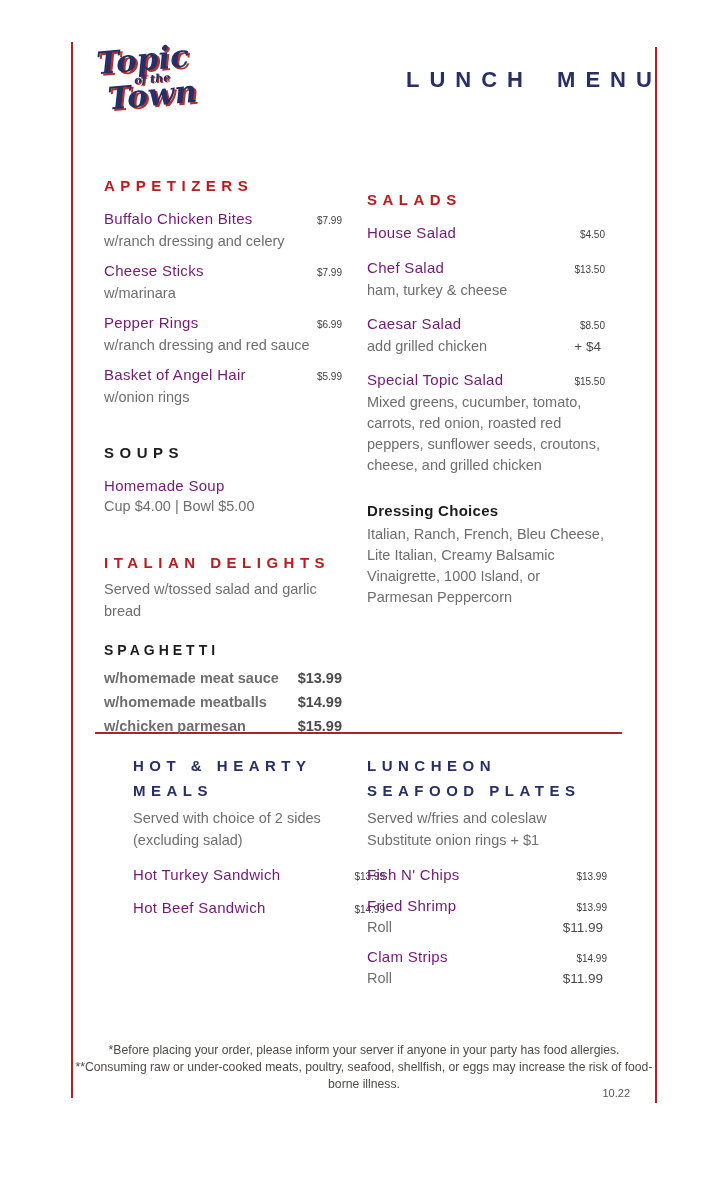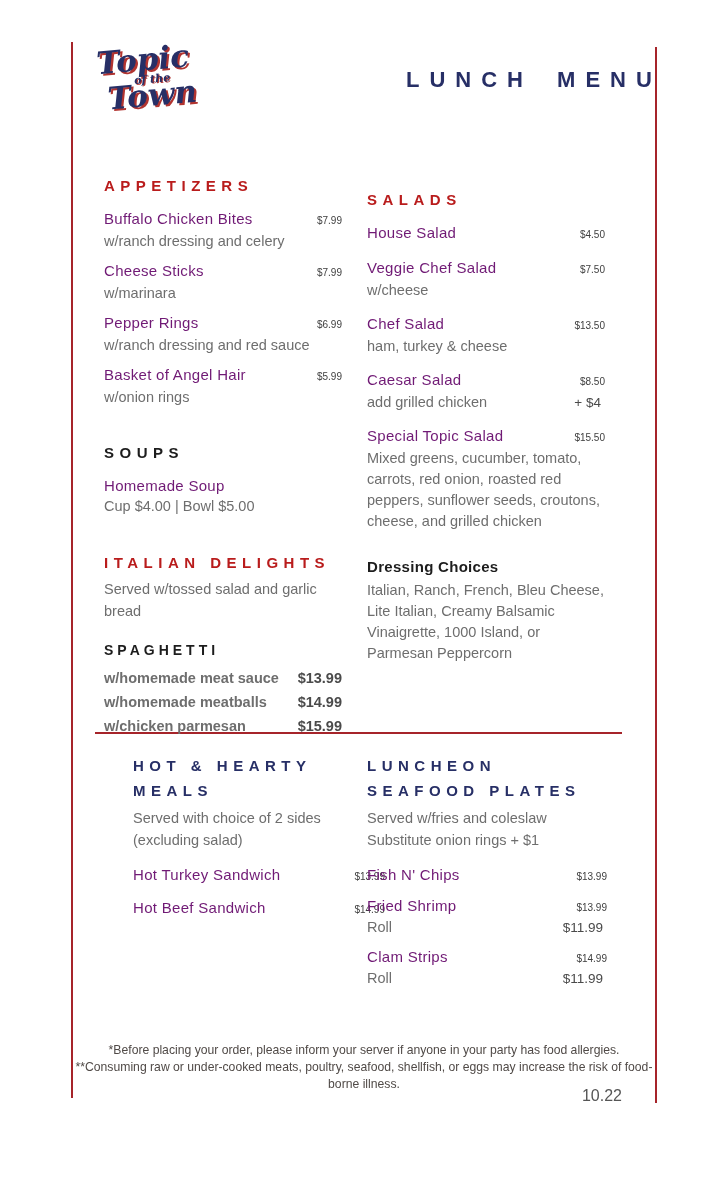--- a/index.html
+++ b/index.html
@@ -52,21 +52,21 @@
   .price{font-size:10px;color:#3e3e3e;line-height:20px;white-space:nowrap;}
   .price.gray{font-size:14.5px;color:#4a4a4a;}
   .price.sub{font-size:13.5px;color:#4a4a4a;padding-right:4px;line-height:18px;}
   .desc{font-size:14.5px;color:#6e6e6e;line-height:21px;}
   .subtitle{font-size:14.5px;color:#6e6e6e;line-height:22px;}
   .items-gap{margin-top:14px;}
   .sp-row{margin-bottom:3px;font-weight:bold;}
   .subrow{margin-top:-1px;}
 
   .footer{position:absolute;left:60px;right:60px;top:1042px;text-align:center;color:#504a47;font-size:12.2px;line-height:17px;}
-  .version{position:absolute;right:106px;top:1087px;font-size:16px;color:#555555;}
+  .version{position:absolute;right:98px;top:1087px;font-size:11px;color:#555555;}
 </style>
 </head>
 <body>
 
 <div class="page">
 
   <div class="vline left"></div>
   <div class="vline right"></div>
   <div class="divider"></div>
 
@@ -153,27 +153,20 @@
     <div>
       <div class="h-sec">SALADS</div>
 
       <div class="item">
         <div class="row">
           <span class="name">House Salad</span>
           <span class="price">$4.50</span>
         </div>
       </div>
 
-      <div class="item">
-        <div class="row">
-          <span class="name">Veggie Chef Salad</span>
-          <span class="price">$7.50</span>
-        </div>
-        <div class="desc">w/cheese</div>
-      </div>
 
       <div class="item">
         <div class="row">
           <span class="name">Chef Salad</span>
           <span class="price">$13.50</span>
         </div>
         <div class="desc">ham, turkey &amp;  cheese</div>
       </div>
 
       <div class="item">

